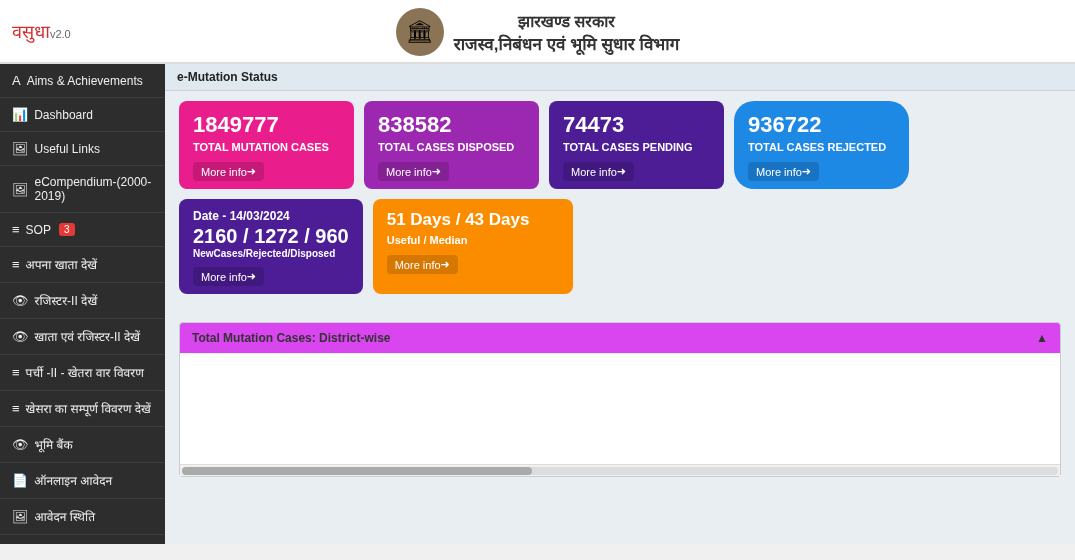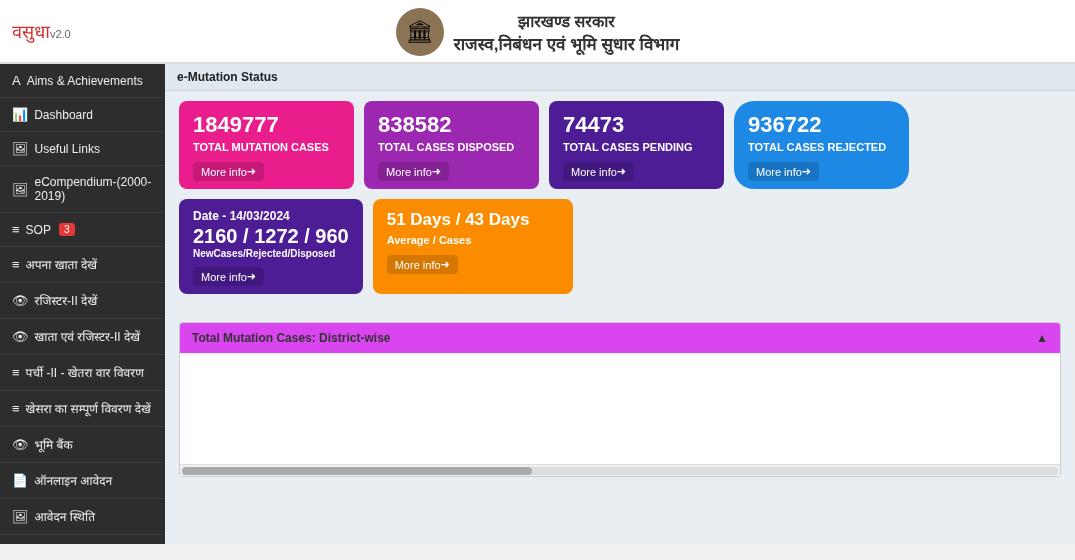--- a/index.html
+++ b/index.html
@@ -343,21 +343,21 @@
           <div class="ratio-line">2160 / 1272 / 960</div>
           <div class="ratio-label">NewCases/Rejected/Disposed</div>
           <div class="more-info-btn">
             <span>More info</span>
             <span>➜</span>
           </div>
         </div>
 
         <div class="stat-card card-amber" style="min-width:160px; max-width:200px;">
           <div class="big-num" style="font-size:17px;">51 Days / 43 Days</div>
-          <div class="sub-label">Average / Cases</div>
+          <div class="sub-label">Useful / Median</div>
           <div class="more-info-btn">
             <span>More info</span>
             <span>➜</span>
           </div>
         </div>
 
       </div>
 
     </div>
 

